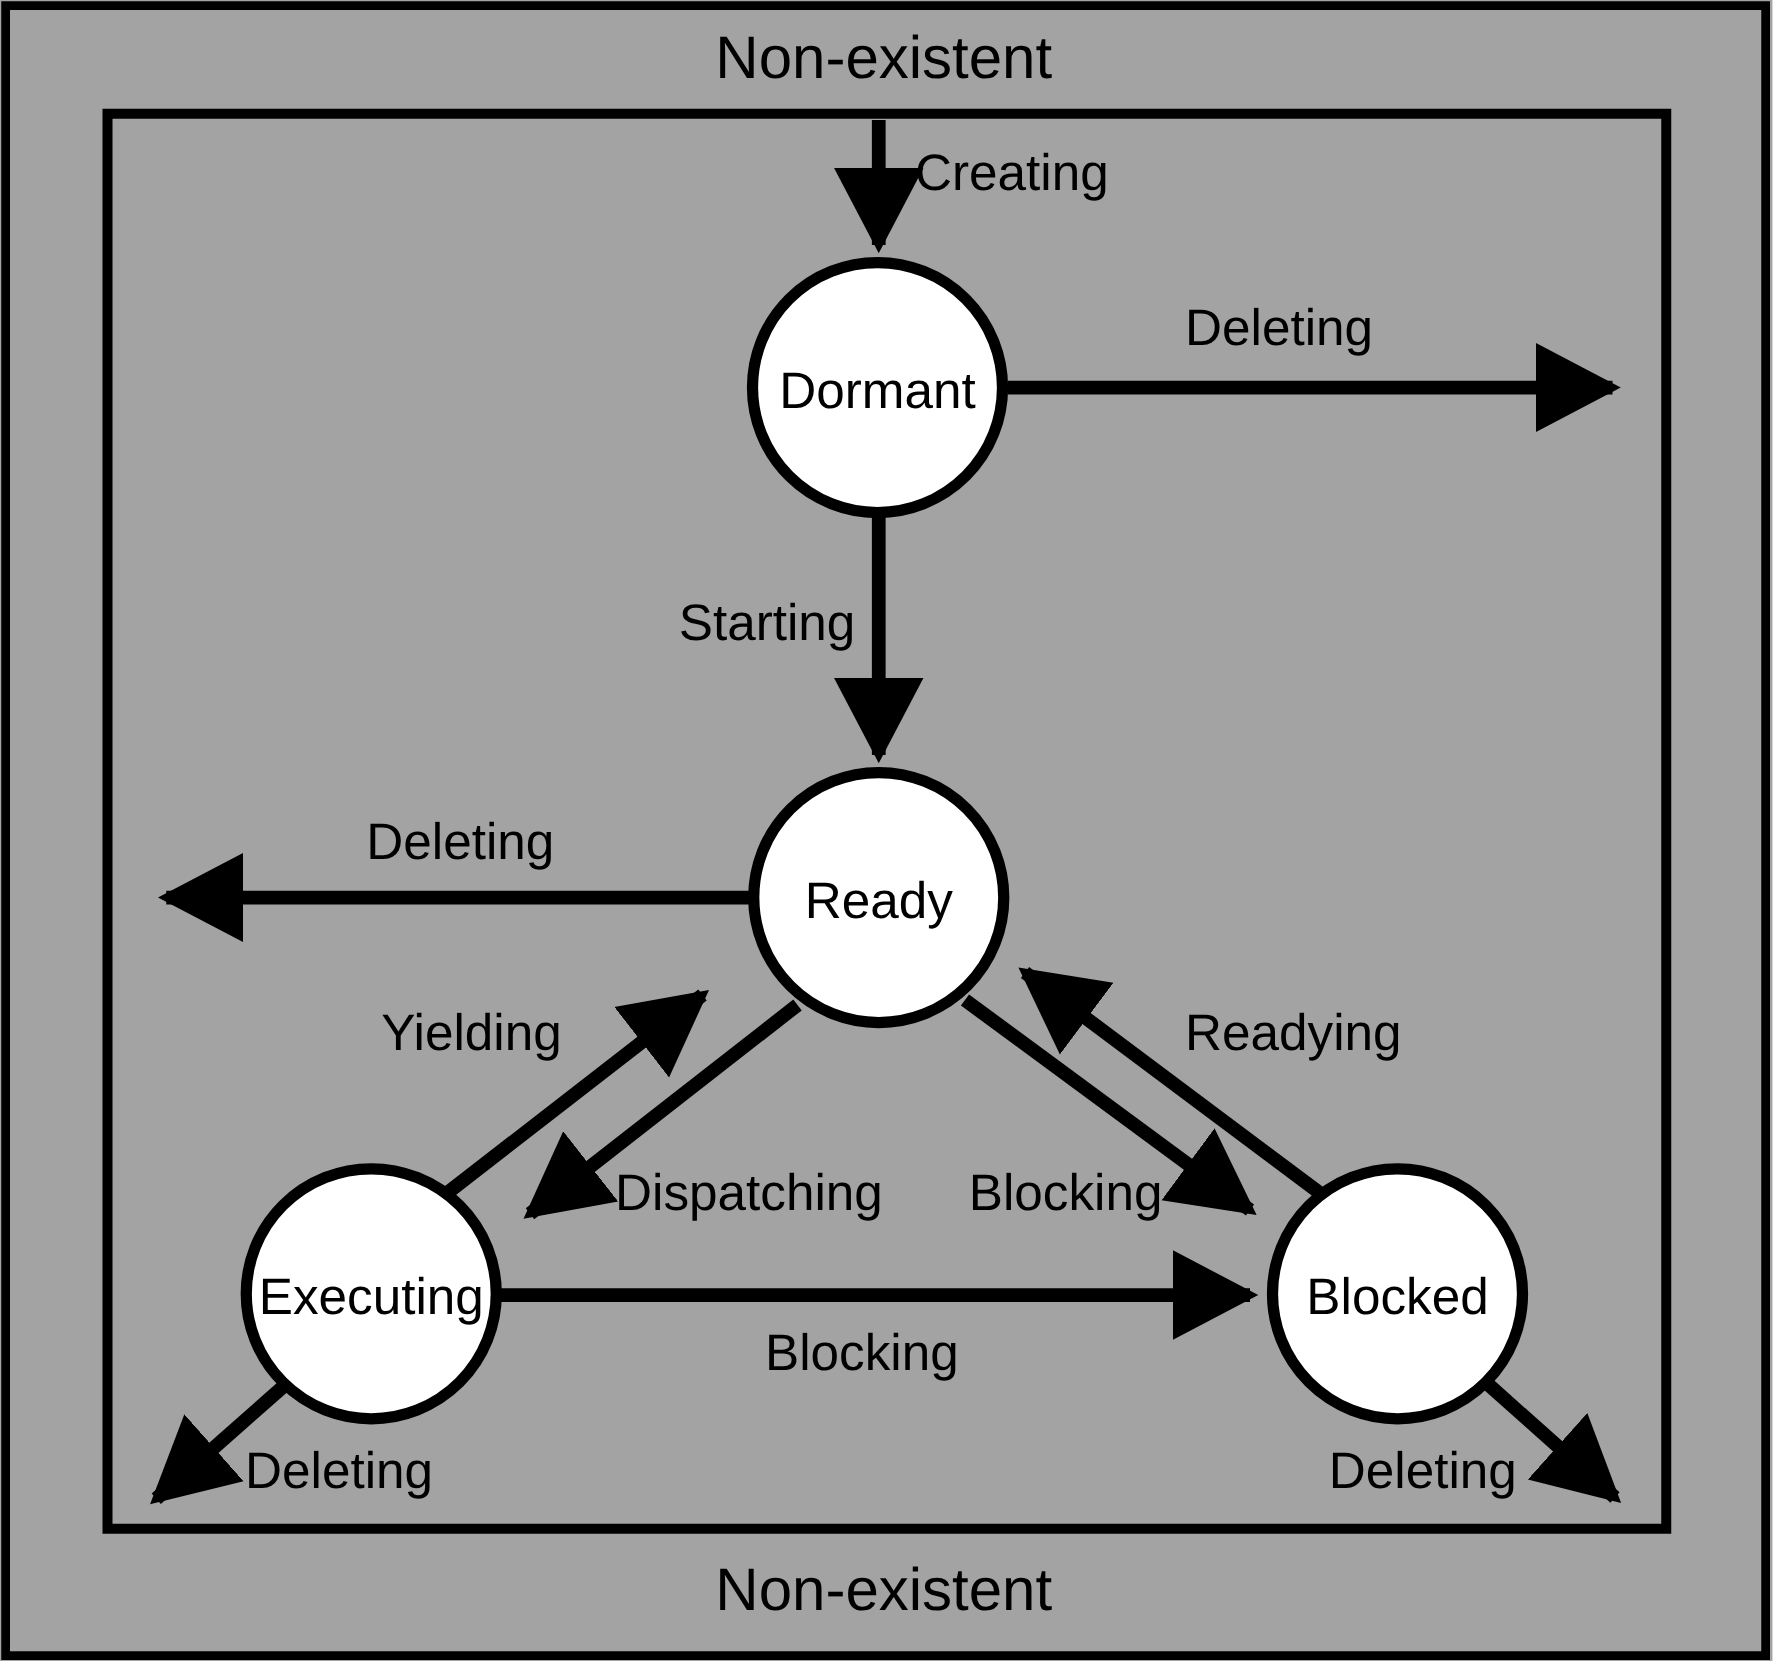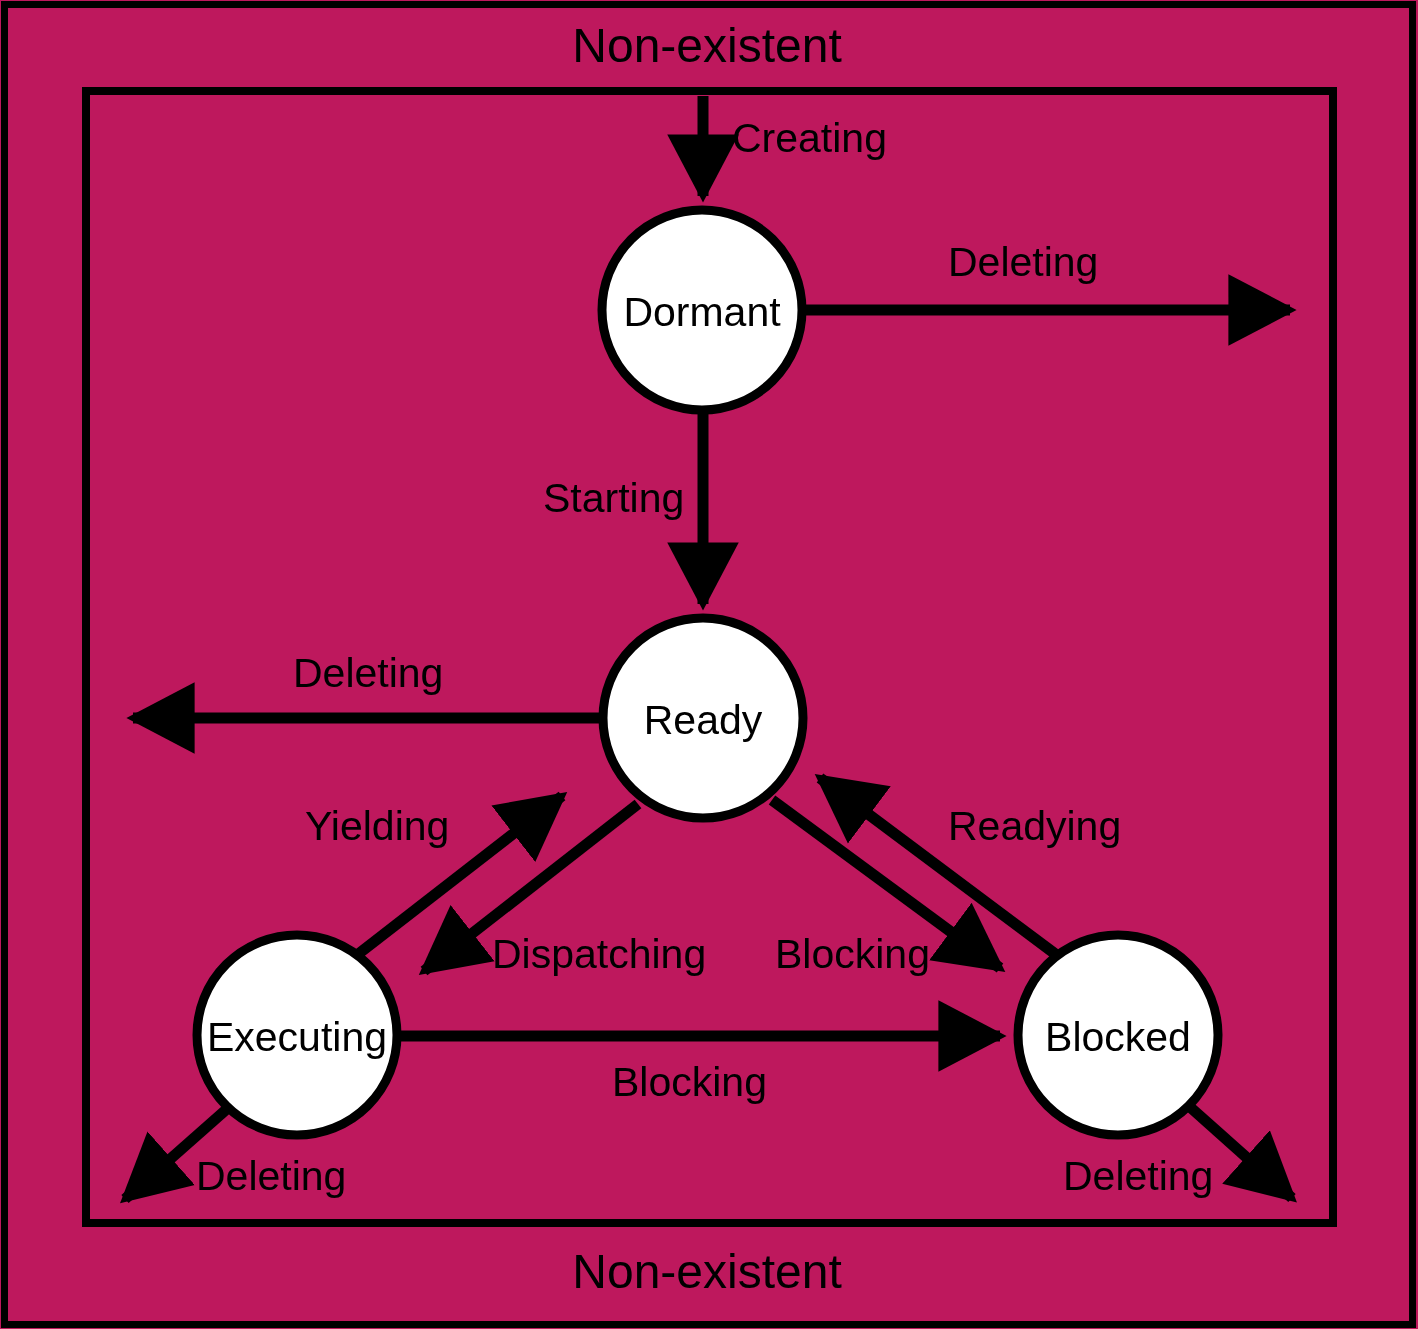--- a/index.html
+++ b/index.html
@@ -1,18 +1,18 @@
 <!DOCTYPE html>
 <html><head>
 <meta charset="utf-8">
 <style>
   html,body{margin:0;padding:0;background:#ffffff;}
   body{width:1418px;height:1329px;overflow:hidden;
        font-family:"Liberation Sans","DejaVu Sans",sans-serif;}
-  #stage{position:relative;width:1418px;height:1329px;background:#be185d;}
+  #stage{position:relative;width:1418px;height:1329px;background:#a3a3a3;}
   svg{display:block;}
   .node-label{font-family:"Liberation Sans","DejaVu Sans",sans-serif;
               font-size:41px;fill:#000;text-anchor:middle;dominant-baseline:central;}
   .edge-label{font-family:"Liberation Sans","DejaVu Sans",sans-serif;
               font-size:41px;fill:#000;}
   .region-label{font-family:"Liberation Sans","DejaVu Sans",sans-serif;
                 font-size:48px;fill:#000;text-anchor:middle;}
   .circ{fill:#ffffff;stroke:#000000;stroke-width:9;}
   .frame-outer{fill:none;stroke:#000000;stroke-width:7;}
   .frame-inner{fill:none;stroke:#000000;stroke-width:8;}

